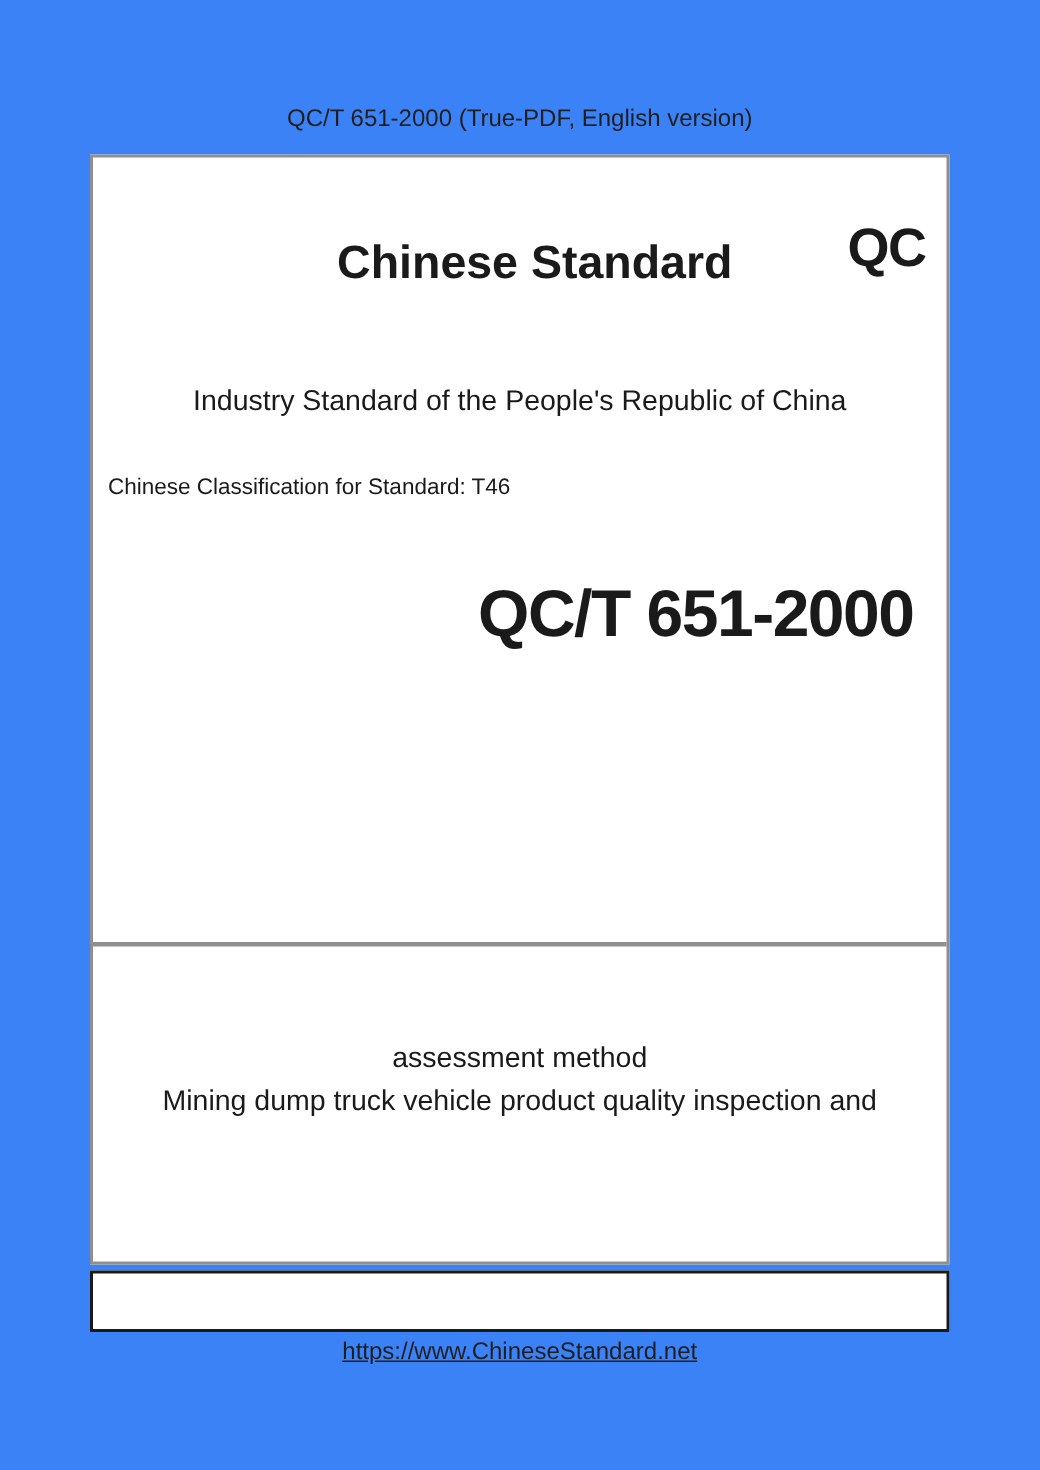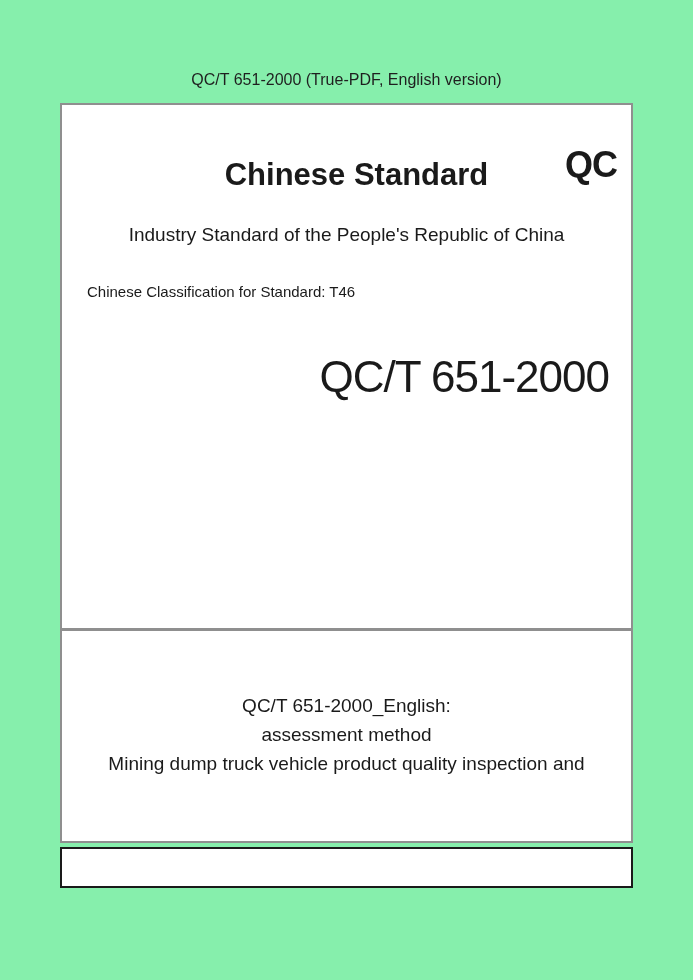--- a/index.html
+++ b/index.html
@@ -2,21 +2,21 @@
 <html><head>
 <meta charset="utf-8">
 <style>
   * { margin: 0; padding: 0; box-sizing: border-box; }
   html, body { background: #ffffff; }
   .page {
     position: relative;
     width: 693px;
     height: 980px;
     margin: 0 auto;
-    background: #86efac;
+    background: #3b82f6;
     font-family: "Liberation Sans", sans-serif;
     color: #1a1a1a;
     overflow: hidden;
   }
   .header-text {
     position: absolute;
     top: 71px;
     left: 0;
     width: 100%;
     text-align: center;
@@ -51,37 +51,37 @@
   .brand-logo {
     position: absolute;
     top: -10px;
     right: 14px;
     font-size: 36px;
     font-weight: bold;
     letter-spacing: -1px;
     line-height: 1;
   }
   .std-type {
-    margin-top: 23px;
+    margin-top: 56px;
     text-align: center;
     font-size: 19px;
     line-height: 29px;
   }
   .classification {
     margin-top: 34px;
-    padding-left: 25px;
+    padding-left: 10px;
     text-align: left;
     font-size: 15px;
   }
   .std-number {
     margin-top: 52px;
     padding-right: 22px;
     text-align: right;
     font-size: 44px;
-    font-weight: normal;
+    font-weight: bold;
     letter-spacing: -1px;
   }
   .section-bottom {
     position: relative;
     border-top: 3px solid #8f8f8f;
     height: 265px;
   }
   .doc-title {
     margin-top: 60px;
     text-align: center;
@@ -142,30 +142,32 @@
 
       <div class="classification">Chinese Classification for Standard: T46</div>
 
       <div class="std-number">QC/T 651-2000</div>
 
     </div>
 
     <div class="section-bottom">
 
       <div class="doc-title">
-        <div>QC/T 651-2000_English:</div>
         <div>assessment method</div>
         <div>Mining dump truck vehicle product quality inspection and</div>
       </div>
 
       <div class="dates-row">
         <span>Issued date: 2000-07-07</span>
         <span>Implemented date: 2001-01-01</span>
       </div>
 
     </div>
 
   </div>
 
   <div class="bottom-box"></div>
 
+  <div class="footer-row">
+    <a class="footer-link">https://www.ChineseStandard.net</a>
+  </div>
 
 </div>
 
 </body></html>

